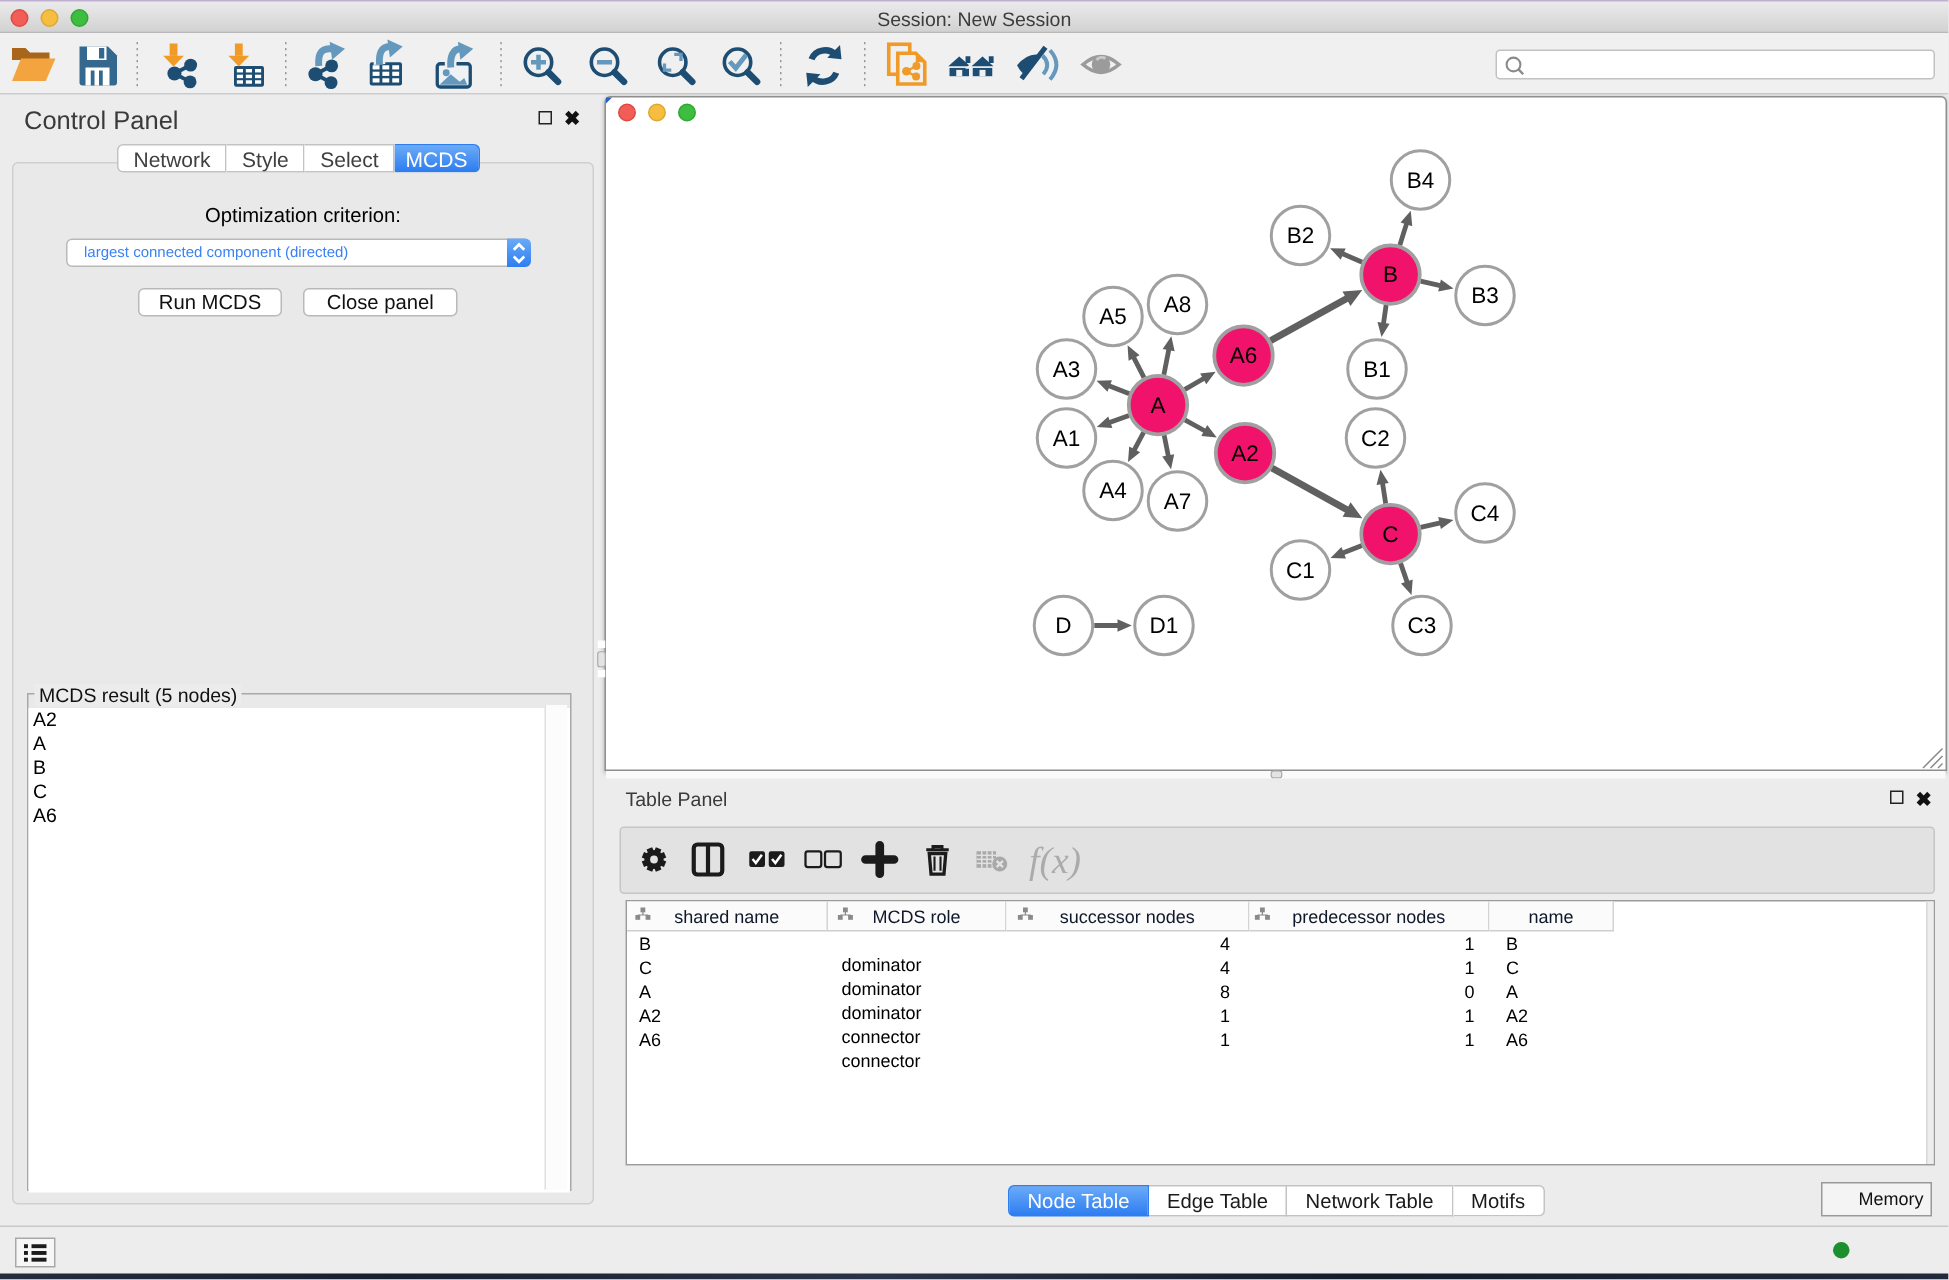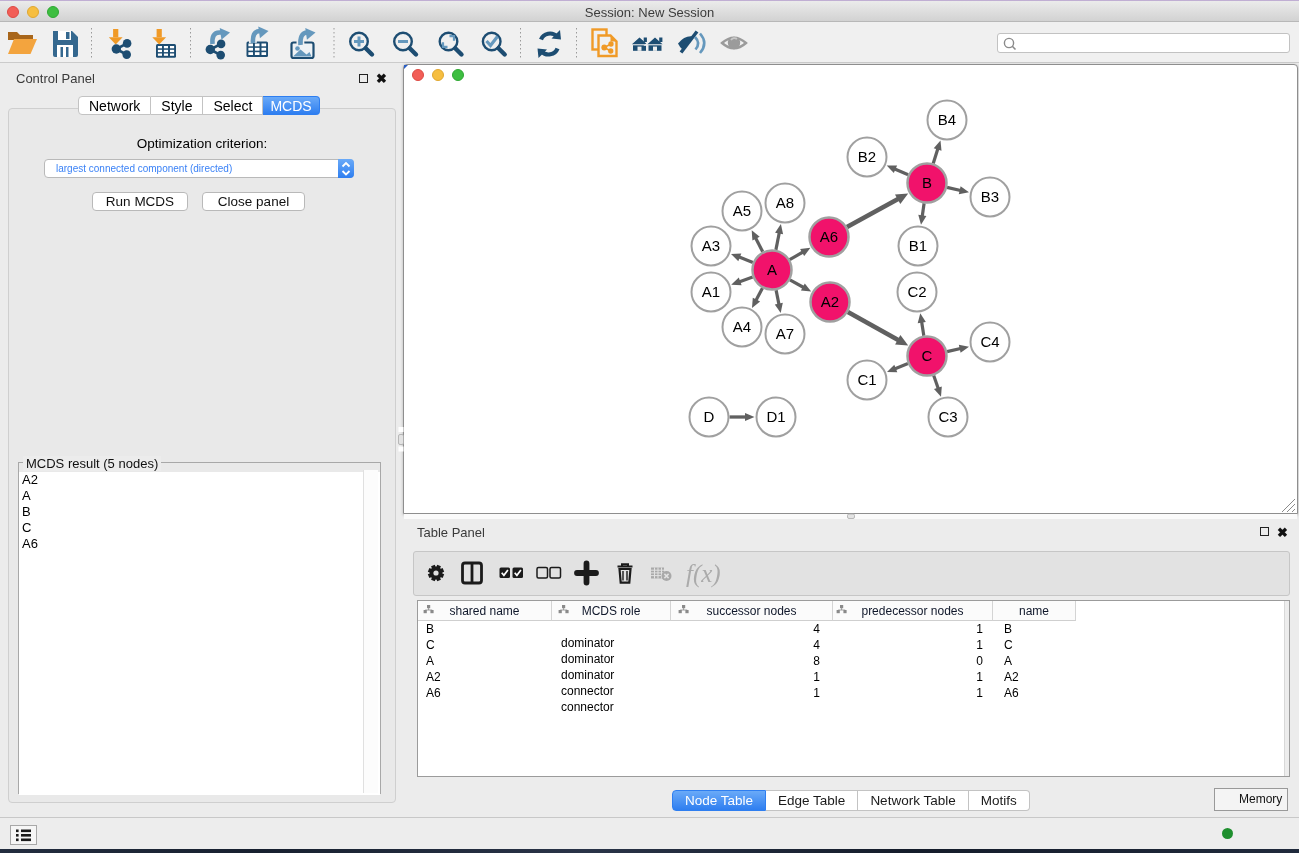--- a/index.html
+++ b/index.html
@@ -16,28 +16,28 @@
 .tl { position:absolute; width:12px; height:12px; border-radius:50%; top:6px; }
 #tl-red { left:7px; background:#f25e57; border:1px solid #dd4a44; }
 #tl-yel { left:27px; background:#f6be40; border:1px solid #e0a730; }
 #tl-grn { left:47px; background:#3ebe41; border:1px solid #2fa833; }
 
 #toolbar { left:0; top:22px; width:1299px; height:41px; background:#f0f0f0; border-bottom:1px solid #cbcbcb; }
 #searchbox { left:997px; top:33px; width:293px; height:20px; background:#fff;
   border:1px solid #c2c2c2; border-radius:3px; }
 
 
-#cp-title { left:16px; top:71px; font-size:13px; color:#3a3a3a; }
+#cp-title { left:16px; top:71px; font-size:17px; color:#3a3a3a; }
 #cp-float { left:359px; top:74px; width:9px; height:9px; border:1.5px solid #222; }
 #cp-close { left:376px; top:71px; font-size:13px; font-weight:bold; color:#111; }
 #cp-panel { left:8px; top:108px; width:388px; height:695px; background:#e9e9e9;
   border:1px solid #cfcfcf; border-radius:4px; }
 .tabstrip { display:flex; }
 .tab { height:19px; line-height:18px; background:#fff; border:1px solid #c3c3c3;
-  border-left:none; font-size:14px; color:#000000; text-align:center; padding:0 10px; }
+  border-left:none; font-size:14px; color:#404040; text-align:center; padding:0 10px; }
 .tab.sel { padding:0 7px; }
 .tab.first { border-left:1px solid #c3c3c3; border-radius:4px 0 0 4px; }
 .tab.last { border-radius:0 4px 4px 0; }
 .tab.sel { background:linear-gradient(#6aaaf8,#2e7ef0); color:#fff; border-color:#2e7ef0; }
 #cp-tabs { left:78px; top:96px; }
 #opt-label { left:0; top:136px; width:404px; text-align:center; font-size:13.5px; color:#000000; }
 #dropdown { left:44px; top:159px; width:310px; height:19px; background:#fff;
   border:1px solid #b9b9b9; border-radius:4px; font-size:10px; color:#3b82f6;
   padding-left:11px; line-height:17px; }
 #dd-step { left:338px; top:159px; width:16px; height:19px;

